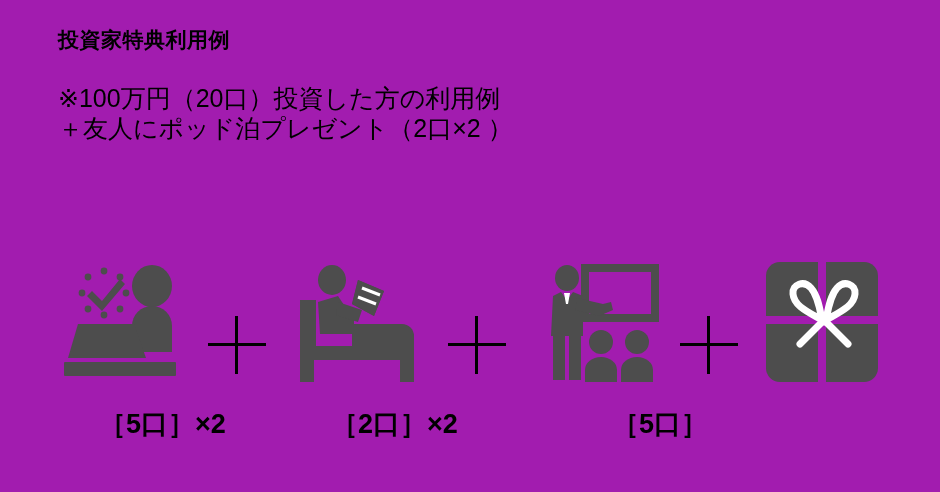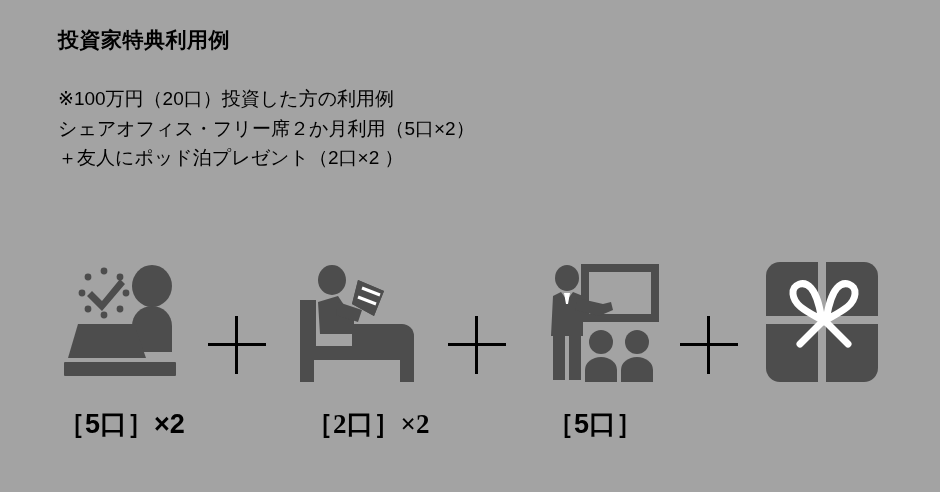--- a/index.html
+++ b/index.html
@@ -13,41 +13,41 @@
     position: relative;
     overflow: hidden;
     font-family: "Liberation Sans", "DejaVu Sans", sans-serif;
     color: #000000;
     -webkit-font-smoothing: antialiased;
   }
 
   .page {
     position: absolute;
     inset: 0;
-    background: #a3a3a3;
+    background: #a21caf;
   }
 
   
   .title {
     position: absolute;
     left: 58px;
     top: 26px;
     font-size: 21px;
     font-weight: bold;
     letter-spacing: 0.5px;
     line-height: 28px;
     white-space: nowrap;
   }
 
   
   .body-block {
     position: absolute;
     left: 58px;
     top: 84px;
-    font-size: 19px;
+    font-size: 25px;
     font-weight: normal;
     line-height: 29.5px;
     white-space: nowrap;
     letter-spacing: 0px;
   }
   .body-line {
     display: block;
     white-space: nowrap;
   }
 
@@ -112,36 +112,36 @@
     height: 46px;
   }
   .caption {
     position: absolute;
     top: 0;
     font-size: 27px;
     font-weight: bold;
     line-height: 40px;
     white-space: nowrap;
     letter-spacing: 0px;
+    margin-left: 41px;
   }
   .cap-1 { left: 58px; }
-  .cap-2 { left: 306px; font-family: Liberation Serif, serif; }
-  .cap-3 { left: 547px; }
+  .cap-2 { left: 290px; }
+  .cap-3 { left: 571px; }
   .cap-4 { left: 778px; }
 </style>
 </head>
 <body>
 
 <div class="page">
 
   <div class="title">投資家特典利用例</div>
 
   <div class="body-block">
     <span class="body-line">※100万円（20口）投資した方の利用例</span>
-    <span class="body-line">シェアオフィス・フリー席２か月利用（5口×2）</span>
     <span class="body-line">＋友人にポッド泊プレゼント（2口×2 ）</span>
   </div>
 
   <div class="icon-row">
 
     <div class="icon-cell cell-1">
       <svg width="132" height="132" viewBox="0 0 132 132" xmlns="http://www.w3.org/2000/svg">
         <g fill="#4d4d4d">
 
           <circle cx="42" cy="13" r="3.4"></circle>

